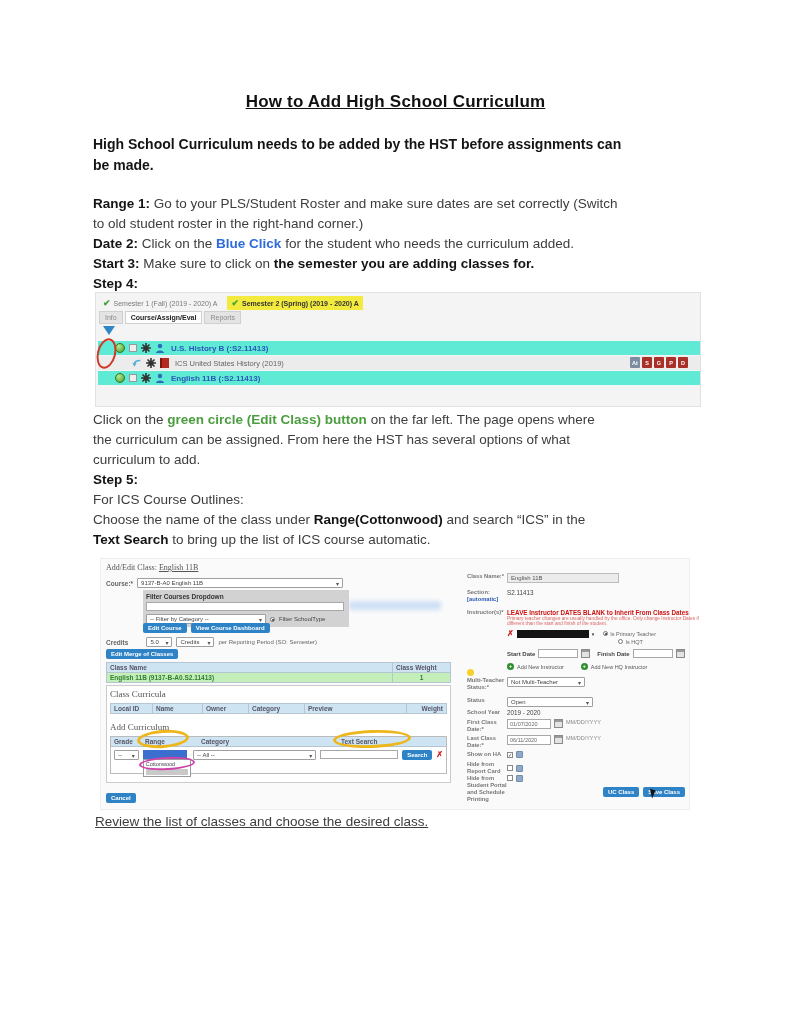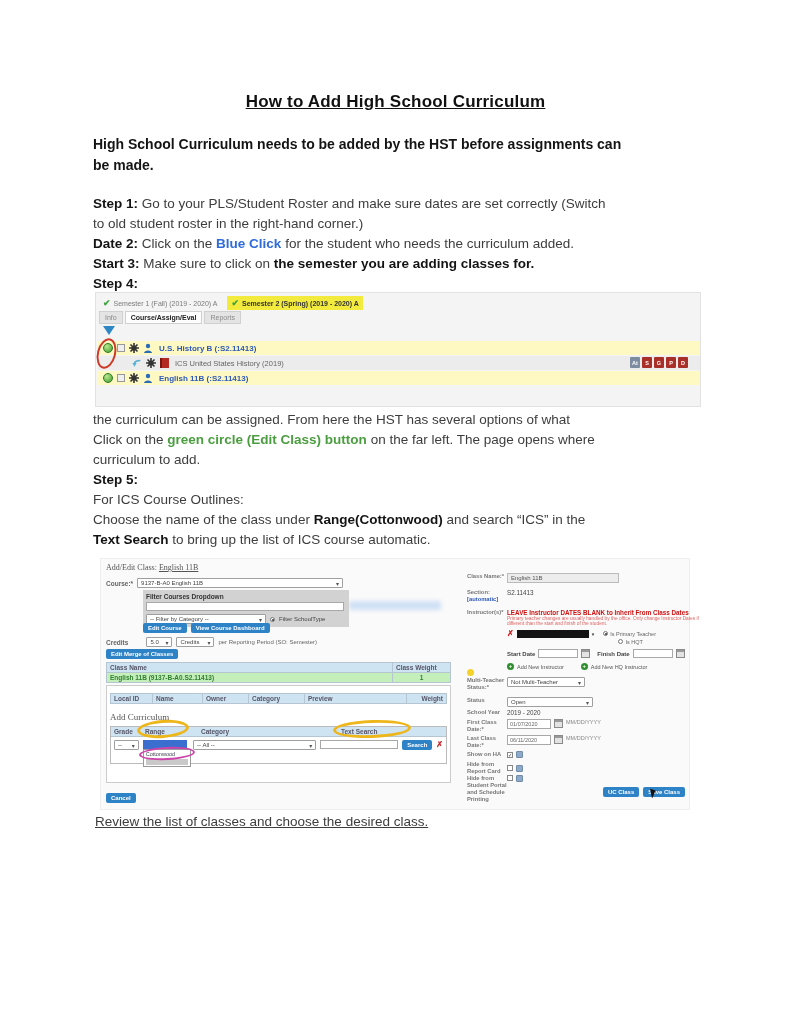--- a/index.html
+++ b/index.html
@@ -32,21 +32,21 @@
   .sem-tab { display:flex; align-items:center; gap:3px; font-size:7px; color:#7a7a7a; padding:2px 4px; }
   .sem-tab .chk { color:#3fa33f; font-size:9px; font-weight:bold; }
   .sem-tab.hl { background:#f2ea3d; color:#333; font-weight:bold; }
   .nav-row { position:absolute; left:3px; top:18px; display:flex; gap:2px; font-size:7px; }
   .nav-tab { padding:2px 5px; background:#e4e4e4; color:#8a8a8a; border:1px solid #d0d0d0; }
   .nav-tab.active { background:#fdfdfd; color:#222; font-weight:bold; }
   .filter-tri { position:absolute; left:7px; top:33px; width:0; height:0;
     border-left:6px solid transparent; border-right:6px solid transparent; border-top:9px solid #2f86c4; }
   .s1-rows { position:absolute; left:2px; top:48px; width:602px; }
   .s1-row { display:flex; align-items:center; gap:4px; height:14px; margin-bottom:1px;
-    background:#fef9c3; padding-left:5px; position:relative; }
+    background:#5eead4; padding-left:17px; position:relative; }
   .s1-row.lite { background:#ececec; padding-left:34px; }
   .s1-link { font-size:8px; font-weight:bold; color:#2d58b8; margin-left:2px; }
   .s1-sub { font-size:7.5px; color:#666; margin-left:2px; }
   .ic-green { width:10px; height:10px; border-radius:50%;
     background:radial-gradient(circle at 35% 30%, #b9e88e, #3f9b2f); border:1px solid #2f7a22; }
   .ic-box { width:8px; height:8px; background:#efefef; border:1px solid #999; }
   .ic-gear, .ic-person, .ic-arrow { width:10px; height:10px; display:block; }
   .ic-book { width:9px; height:10px; background:#b22a22; border-left:2px solid #7d150f; }
   .annot-red-circle { position:absolute; left:-1px; top:-3px; width:19px; height:31px;
     border:2px solid #cf3a28; border-radius:50%; transform:rotate(14deg); z-index:5; }
@@ -105,21 +105,21 @@
 
 <div class="abs doc-title">How to Add High School Curriculum</div>
 
 <div class="abs intro">
   <div class="nowrap">High School Curriculum needs to be added by the HST before assignments can</div>
   <div class="nowrap">be made.</div>
 </div>
 
 <div class="abs" style="left:93px; top:194px;">
   <div class="doc-line">
-    <span class="doc-bold">Step 1:</span>
+    <span class="doc-bold">Range 1:</span>
     <span>Go to your PLS/Student Roster and make sure dates are set correctly (Switch</span>
   </div>
   <div class="doc-line">to old student roster in the right-hand corner.)</div>
   <div class="doc-line">
     <span class="doc-bold">Date 2:</span>
     <span>Click on the</span>
     <span class="blue-b">Blue Click</span>
     <span>for the student who needs the curriculum added.</span>
   </div>
   <div class="doc-line">
@@ -194,26 +194,26 @@
       <svg class="ic-person" viewBox="0 0 10 10">
           <circle cx="5" cy="3" r="2.2" fill="#2b6cb8"></circle>
           <path d="M1 10 C1 6.5 9 6.5 9 10 Z" fill="#2b6cb8"></path>
         </svg>
       <span class="s1-link">English 11B (:S2.11413)</span>
     </div>
   </div>
 </div>
 
 <div class="abs" style="left:93px; top:410px;">
-  <div class="doc-line">the curriculum can be assigned. From here the HST has several options of what</div>
   <div class="doc-line">
     <span>Click on the</span>
     <span class="green-b">green circle (Edit Class) button</span>
     <span>on the far left. The page opens where</span>
   </div>
+  <div class="doc-line">the curriculum can be assigned. From here the HST has several options of what</div>
   <div class="doc-line">curriculum to add.</div>
   <div class="doc-line doc-bold">Step 5:</div>
   <div class="doc-line">For ICS Course Outlines:</div>
   <div class="doc-line">
     <span>Choose the name of the class under</span>
     <span class="doc-bold">Range(Cottonwood)</span>
     <span>and search “ICS” in the</span>
   </div>
   <div class="doc-line">
     <span class="doc-bold">Text Search</span>
@@ -277,20 +277,21 @@
         <th style="width:58px;">Class Weight</th>
       </tr>
       <tr class="green-row">
         <td>English 11B (9137-B-A0.S2.11413)</td>
         <td style="text-align:center;">1</td>
       </tr>
     </tbody>
       </table>
 
     <div class="panel-box abs" style="top:126px; left:0; width:345px; height:98px; padding:3px;">
+      <div class="serif-h" style="font-size:9px;">Class Curricula</div>
       <table class="tbl" style="margin-top:4px;">
         <tbody>
             <tr>
           <th style="width:42px;">Local ID</th>
           <th style="width:50px;">Name</th>
           <th style="width:46px;">Owner</th>
           <th style="width:56px;">Category</th>
           <th>Preview</th>
           <th style="width:40px; text-align:right;">Weight</th>
         </tr>

